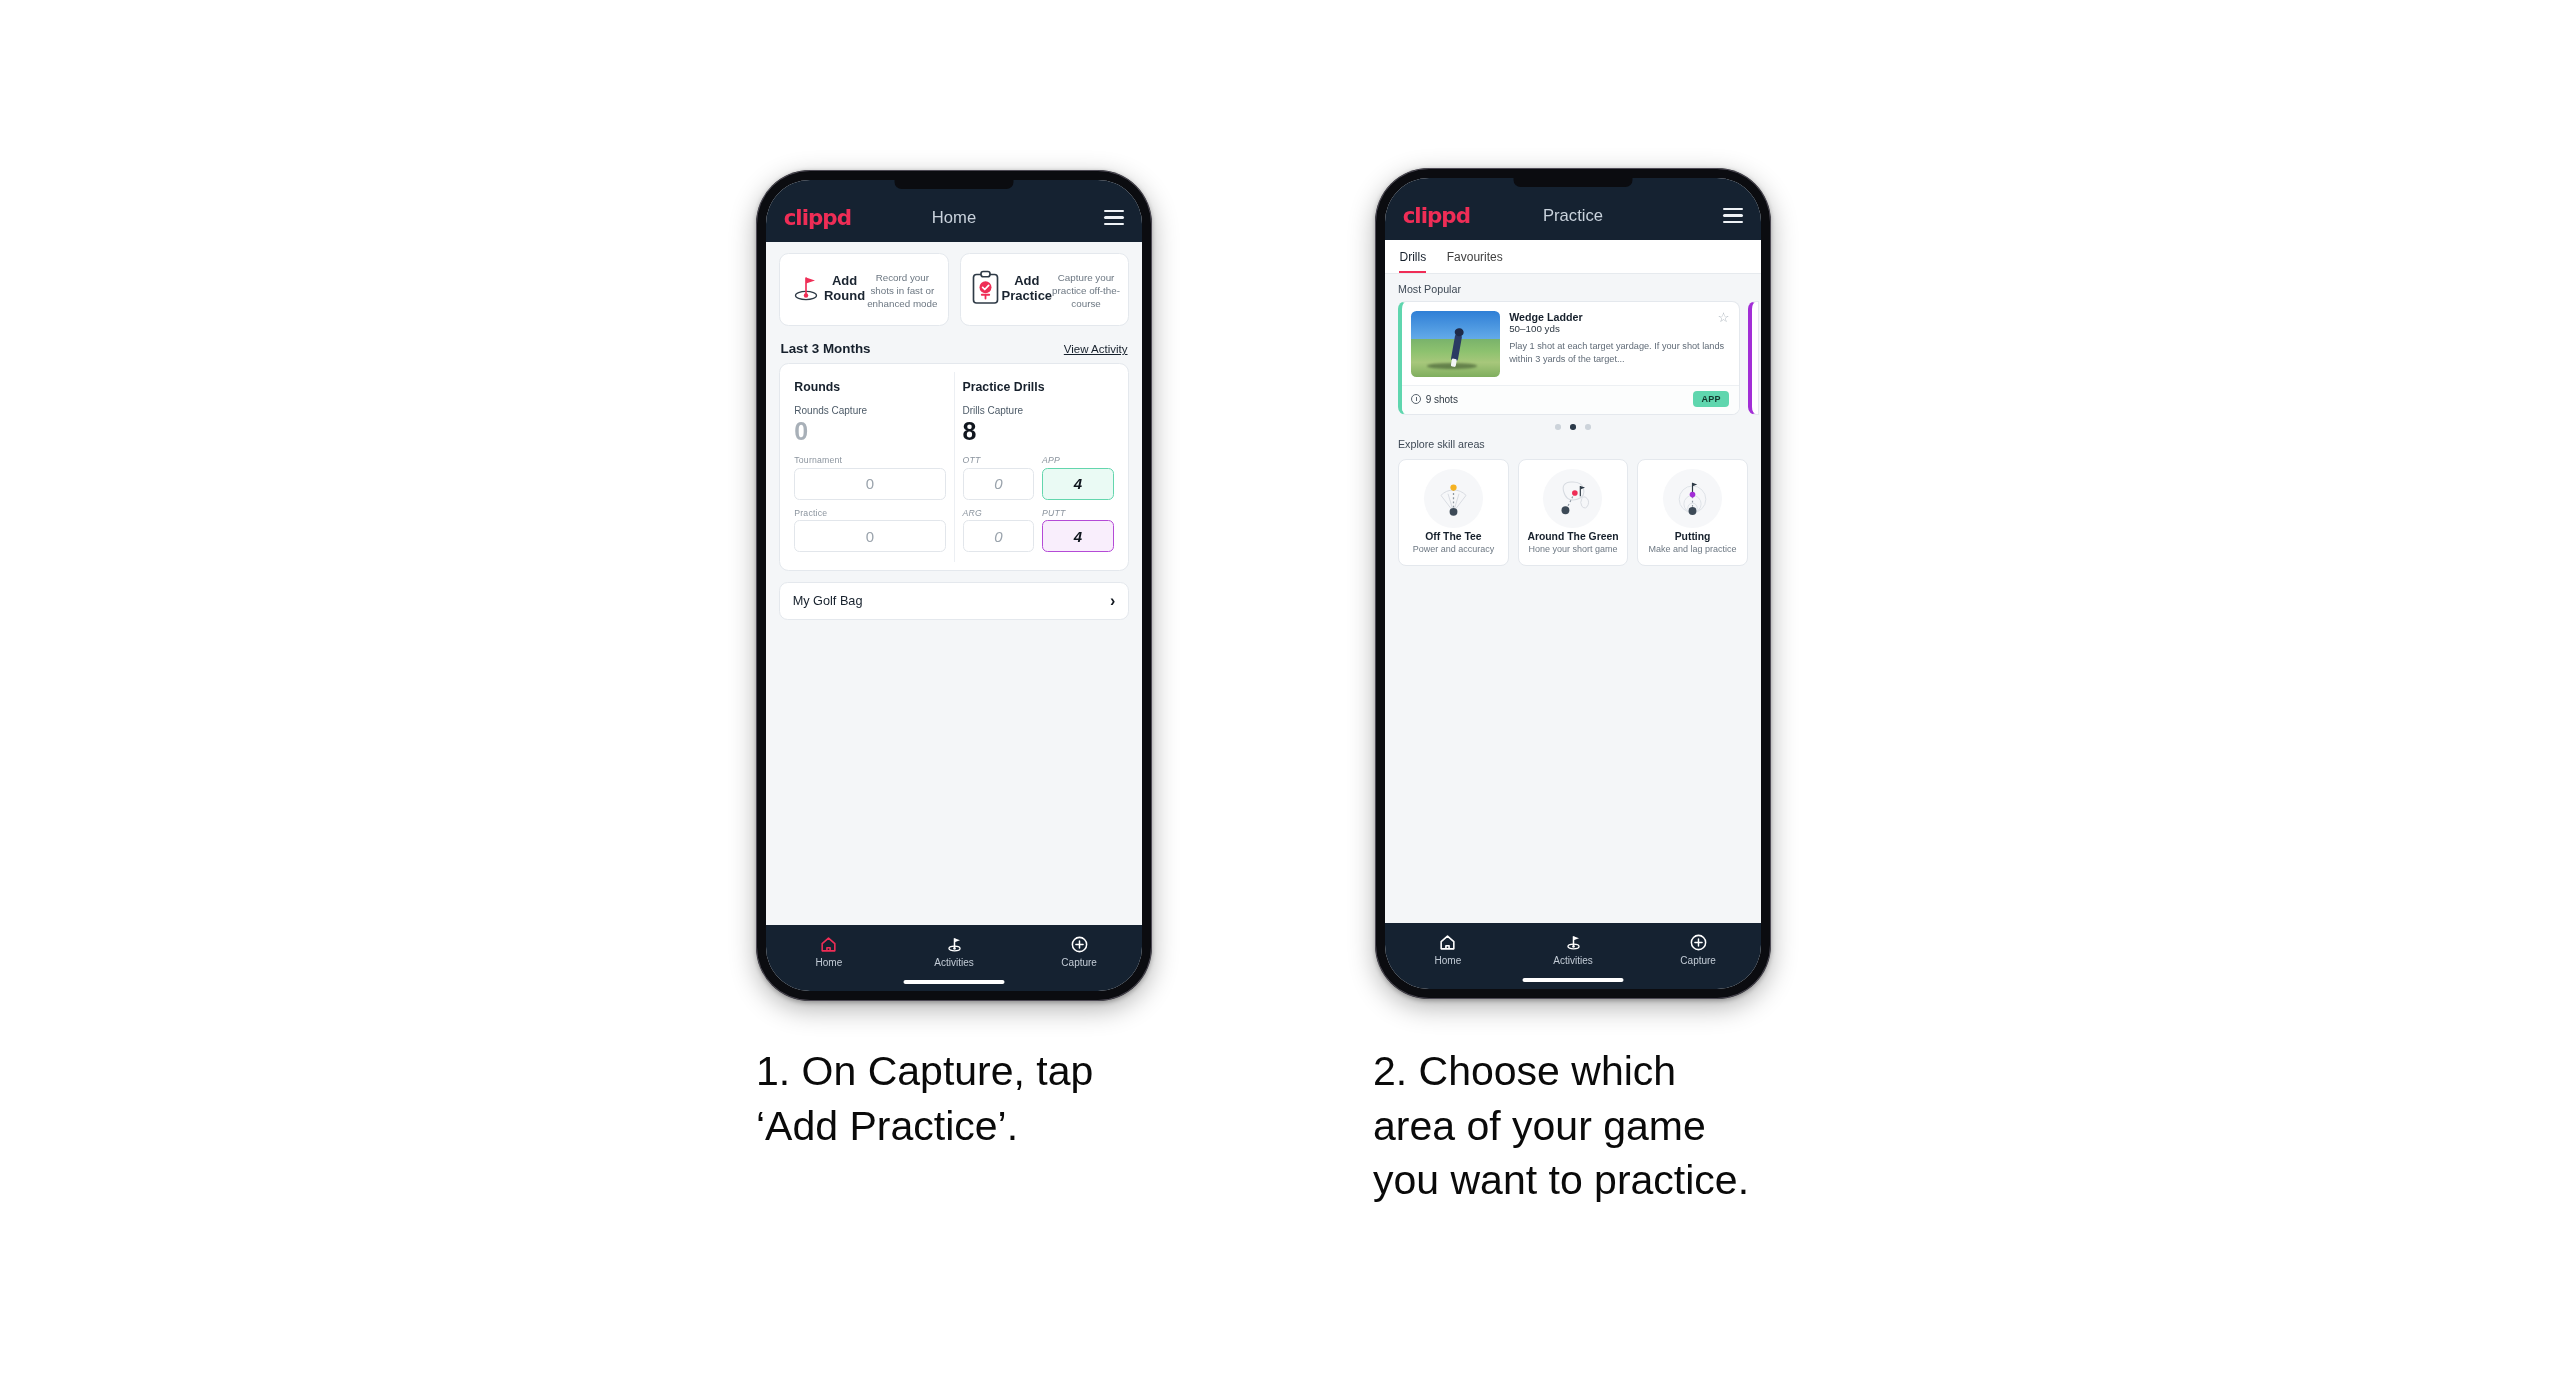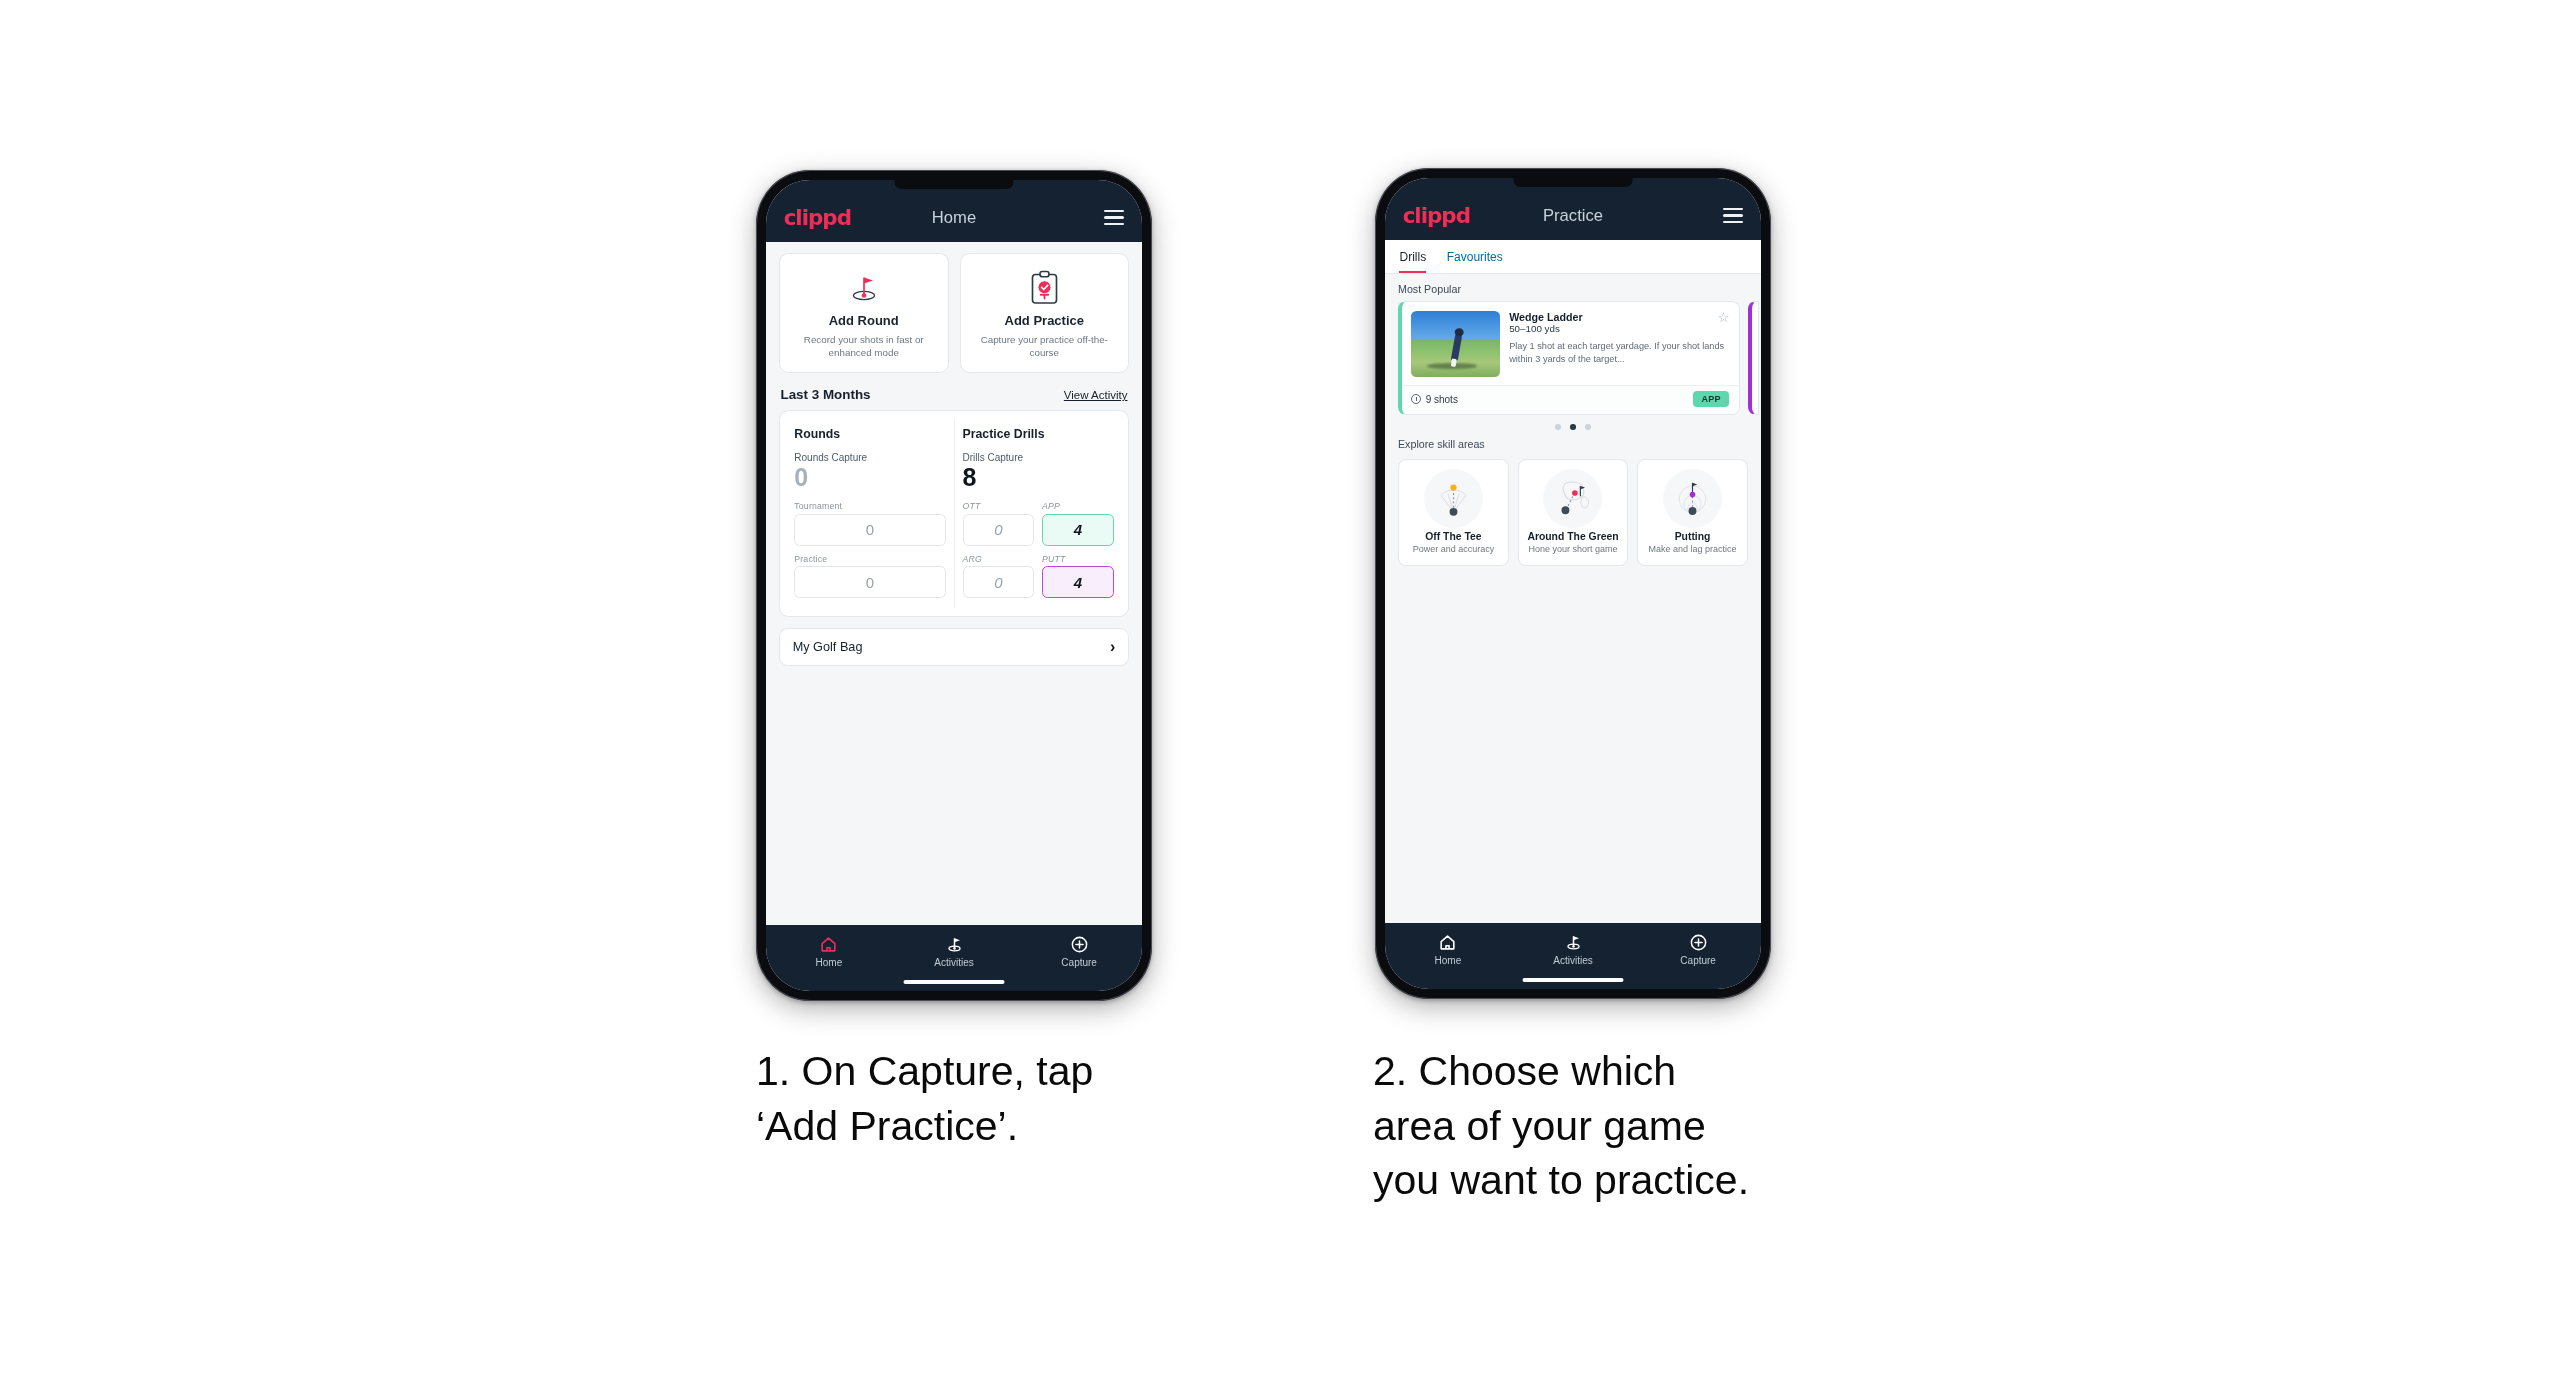--- a/index.html
+++ b/index.html
@@ -65,21 +65,21 @@
   .hamburger span { display: block; width: 20.6px; height: 2.4px; background: #eef2f6; border-radius: 1.6px; }
 
   
   .body { flex: 1 1 auto; overflow: hidden; background: #f4f6f8; }
 
   
   .quick-row { display: flex; gap: 11px; padding: 11px 12.7px 4.7px 12.7px; }
   .quick-card {
     flex: 1; background: #ffffff; border: 0.8px solid #e4e8ed; border-radius: 9.5px;
     padding: 13.4px 8px 12px 8px; text-align: center;
-    display: flex; flex-direction: column; align-items: center;
+    display: flex; flex-direction: row; align-items: center;
   }
   .quick-ico { height: 41px; display: flex; align-items: center; justify-content: center; margin-bottom: 4.7px; }
   .quick-title { font-size: 13px; font-weight: 700; color: #1a2430; margin-bottom: 4.7px; }
   .quick-sub { font-size: 9.8px; color: #6c7782; line-height: 1.35; }
 
   .section-head {
     display: flex; align-items: baseline; justify-content: space-between;
     padding: 10.3px 14.2px 7.1px 14.2px;
   }
   .section-title { font-size: 13.4px; font-weight: 700; color: #16202c; }
@@ -129,21 +129,21 @@
   .homebar {
     position: absolute; bottom: 7.1px; left: 50%; transform: translateX(-50%);
     width: 101px; height: 4px; background: #fff; border-radius: 2.4px;
   }
 
   
   .tabs {
     background: #ffffff; display: flex; gap: 20.6px; padding: 9.5px 14.2px 0 14.2px;
     border-bottom: 0.8px solid #e6eaee; flex: 0 0 auto;
   }
-  .tab { font-size: 12px; color: #0369a1; padding-bottom: 7.1px; cursor: pointer; }
+  .tab { font-size: 12px; color: #404040; padding-bottom: 7.1px; cursor: pointer; }
   .tab.active { color: #16202c; border-bottom: 2.4px solid #ef2d56; }
 
   .blk-title { font-size: 10.7px; color: #3f4a56; padding: 8.7px 12.7px 6.3px 12.7px; }
 
   .carousel { padding: 0 0 0 12.7px; display: flex; gap: 8px; overflow: hidden; }
   .drill-card {
     background: #fff; border: 0.8px solid #e4e8ed; border-radius: 8px;
     border-left: 4px solid #5fd6ae;
     width: 342px; flex: 0 0 auto; overflow: hidden;
   }

